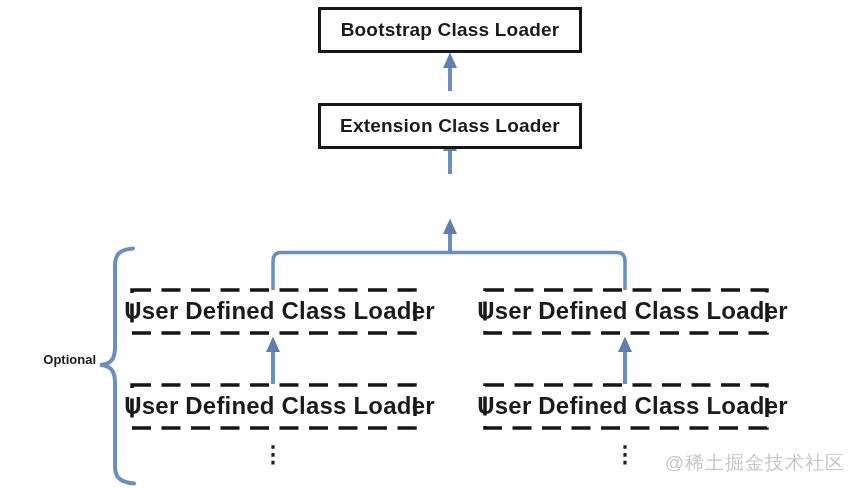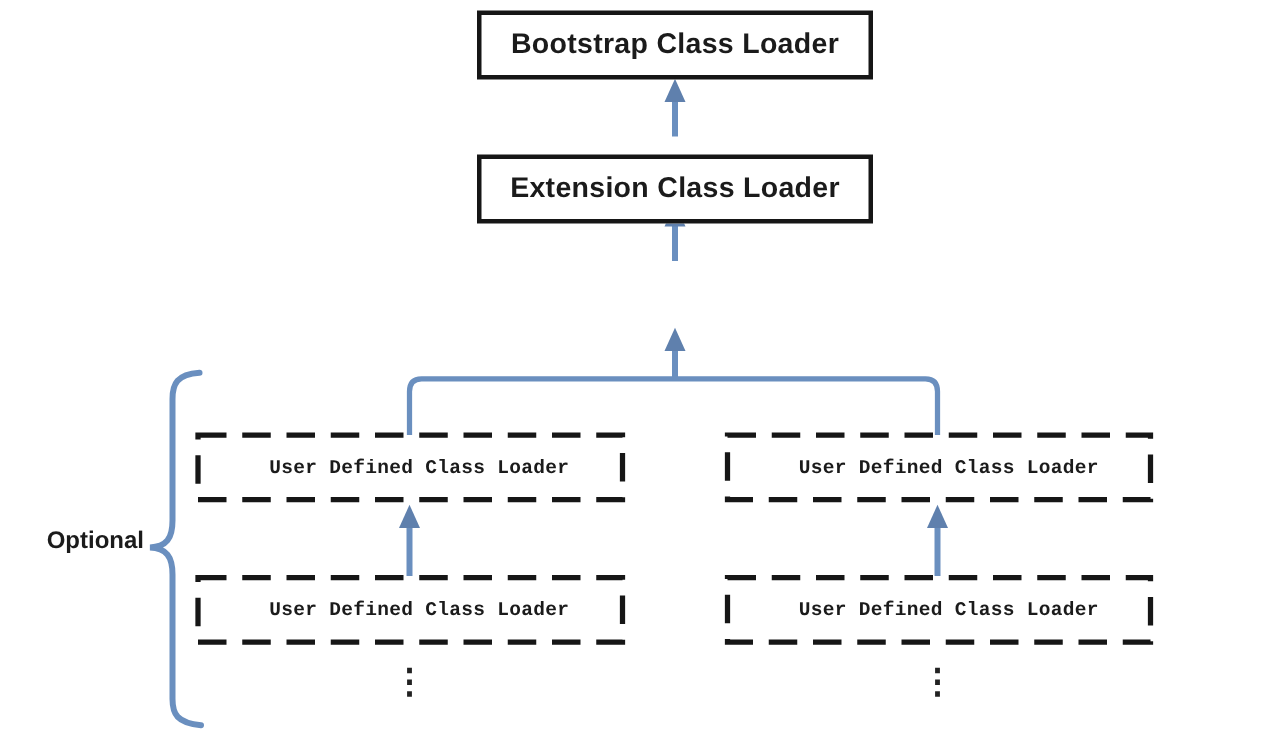--- a/index.html
+++ b/index.html
@@ -38,39 +38,38 @@
   .node.solid {
     border: 3.5px solid #161616;
     width: 264px;
     height: 46px;
     left: 318px;
   }
   .node.dashed-label {
     background: transparent;
     width: 297px;
     height: 44px;
-    font-size: 13px;
-    font-family: Liberation Mono, monospace;
+    font-size: 24px;
   }
   #box-bootstrap { top: 7px; }
   #box-extension { top: 90px; margin-top: 13px; }
   #box-system    { top: 172px; }
   #udl-left-top     { left: 131px; top: 289px; }
   #udl-right-top    { left: 484px; top: 289px; }
   #udl-left-bottom  { left: 131px; top: 384px; }
   #udl-right-bottom { left: 484px; top: 384px; }
   .optional-label {
     position: absolute;
     left: 4px;
     top: 352px;
     width: 92px;
     text-align: right;
     color: #1b1b1b;
     font-weight: bold;
-    font-size: 16px;
+    font-size: 13px;
   }
   .ellipsis {
     position: absolute;
     width: 24px;
     top: 440px;
     text-align: center;
     color: #222222;
     font-weight: bold;
     font-size: 23px;
     line-height: 28px;
@@ -137,14 +136,15 @@
   </div>
   <div class="node dashed-label" id="udl-right-bottom">
     <span>User Defined Class Loader</span>
   </div>
 
   <div class="optional-label">Optional</div>
 
   <div class="ellipsis" id="ellipsis-left">⋮</div>
   <div class="ellipsis" id="ellipsis-right">⋮</div>
 
+  <div class="watermark">@稀土掘金技术社区</div>
 
 </div>
 
 </body></html>

